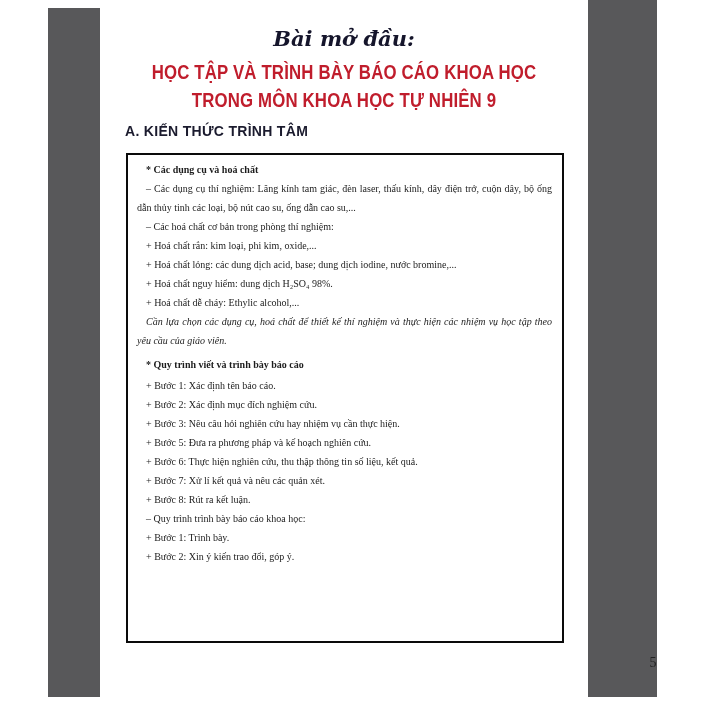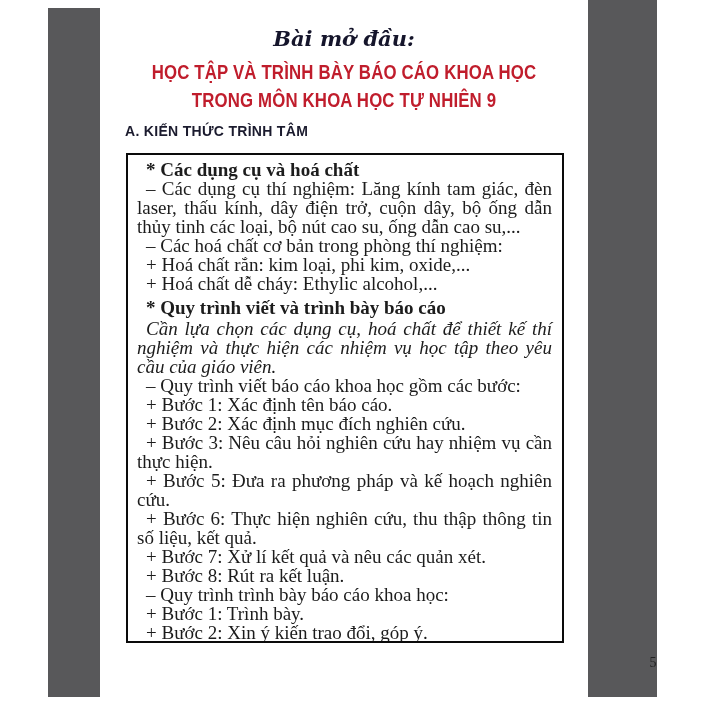--- a/index.html
+++ b/index.html
@@ -28,21 +28,21 @@
     position:absolute;left:25px;top:123px;
     font-family:"Liberation Sans","DejaVu Sans",sans-serif;font-weight:700;
     font-size:14px;color:#1b1b2e;letter-spacing:0.3px;
   }
   #kt-box{
     position:absolute;left:26px;top:153px;width:438px;height:490px;
     box-sizing:border-box;border:2px solid #0a0a0a;background:#fff;
     padding:3px 10px 0 9px;overflow:hidden;
   }
   #kt-box p.line{
-    margin:0;font-size:19px;line-height:19px;text-align:justify;
+    margin:0;font-size:10px;line-height:19px;text-align:justify;
     text-indent:9px;color:#1c1c1c;
   }
   #kt-box p.b{font-weight:bold;}
   #kt-box p.i{font-style:italic;}
   #kt-box p.hdr{margin-top:5px;margin-bottom:2px;}
   #kt-box p.first{margin-top:2px;}
   .page-number{
     position:absolute;left:543px;top:655px;width:20px;text-align:center;
     font-size:14px;color:#222;
   }
@@ -60,26 +60,27 @@
     <div id="title-line1" class="main-title" style="color: rgb(192, 29, 44);">HỌC TẬP VÀ TRÌNH BÀY BÁO CÁO KHOA HỌC</div>
     <div id="title-line2" class="main-title" style="color: rgb(192, 29, 44);">TRONG MÔN KHOA HỌC TỰ NHIÊN 9</div>
 
     <div class="section-heading">A. KIẾN THỨC TRÌNH TÂM</div>
 
     <div id="kt-box">
       <p class="line b first">* Các dụng cụ và hoá chất</p>
       <p class="line">– Các dụng cụ thí nghiệm: Lăng kính tam giác, đèn laser, thấu kính, dây điện trở, cuộn dây, bộ ống dẫn thủy tinh các loại, bộ nút cao su, ống dẫn cao su,...</p>
       <p class="line">– Các hoá chất cơ bản trong phòng thí nghiệm:</p>
       <p class="line">+ Hoá chất rắn: kim loại, phi kim, oxide,...</p>
+      <p class="line">+ Hoá chất lỏng: các dung dịch acid, base; dung dịch iodine, nước bromine,...</p>
+      <p class="line">+ Hoá chất nguy hiểm: dung dịch H₂SO₄ 98%.</p>
       <p class="line">+ Hoá chất dễ cháy: Ethylic alcohol,...</p>
+      <p class="line i">Cần lựa chọn các dụng cụ, hoá chất để thiết kế thí nghiệm và thực hiện các nhiệm vụ học tập theo yêu cầu của giáo viên.</p>
       <p class="line b hdr">* Quy trình viết và trình bày báo cáo</p>
-      <p class="line i">Cần lựa chọn các dụng cụ, hoá chất để thiết kế thí nghiệm và thực hiện các nhiệm vụ học tập theo yêu cầu của giáo viên.</p>
-      <p class="line">– Quy trình viết báo cáo khoa học gồm các bước:</p>
       <p class="line">+ Bước 1: Xác định tên báo cáo.</p>
-      <p class="line">+ Bước 2: Xác định mục đích nghiên cứu.</p>
+      <p class="line">+ Bước 2: Xác định mục đích nghiệm cứu.</p>
       <p class="line">+ Bước 3: Nêu câu hỏi nghiên cứu hay nhiệm vụ cần thực hiện.</p>
       <p class="line">+ Bước 5: Đưa ra phương pháp và kế hoạch nghiên cứu.</p>
       <p class="line">+ Bước 6: Thực hiện nghiên cứu, thu thập thông tin số liệu, kết quả.</p>
       <p class="line">+ Bước 7: Xử lí kết quả và nêu các quản xét.</p>
       <p class="line">+ Bước 8: Rút ra kết luận.</p>
       <p class="line">– Quy trình trình bày báo cáo khoa học:</p>
       <p class="line">+ Bước 1: Trình bày.</p>
       <p class="line">+ Bước 2: Xin ý kiến trao đổi, góp ý.</p>
 
     </div>

